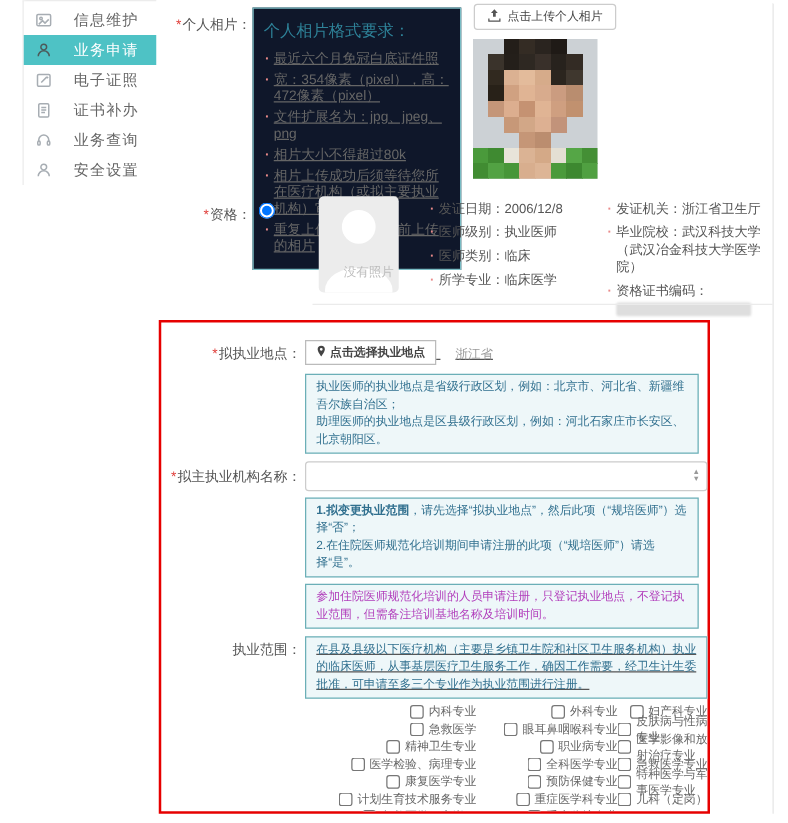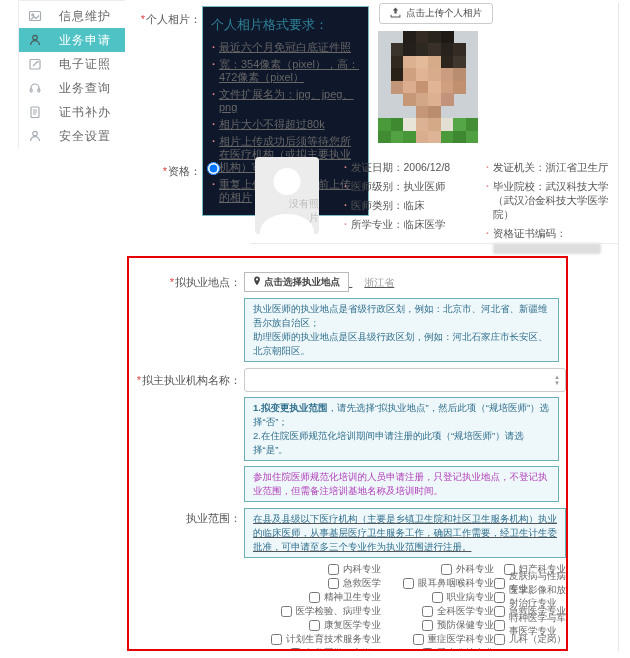--- a/index.html
+++ b/index.html
@@ -31,21 +31,21 @@
   .req-item::before { content:"·"; color:#e98a8a; position:absolute; left:1px; top:0; font-weight:bold; }
 
   .upload-btn { position:absolute; left:254px; top:3px; height:21px; border:1px solid #ccc; background:#fff; border-radius:3px; font-size:9.5px; color:#444; display:flex; align-items:center; gap:5px; padding:0 10px; cursor:pointer; font-family:inherit; }
   .photo { position:absolute; left:253px; top:31px; width:100px; height:112px; }
 
   .qual-label { position:absolute; left:0; top:164px; width:76px; }
   .qual-radio { position:absolute; left:82px; top:162px; width:13px; height:13px; }
   .placeholder { position:absolute; left:130px; top:157px; width:64px; height:77px; background:#ececec; border-radius:4px; overflow:hidden; }
   .ph-head { position:absolute; left:50%; top:11px; transform:translateX(-50%); width:27px; height:27px; border-radius:50%; background:#fff; }
   .ph-body { position:absolute; left:50%; bottom:-16px; transform:translateX(-50%); width:54px; height:36px; border-radius:50%; background:#fff; }
-  .ph-text { position:absolute; left:16px; right:0; bottom:9px; text-align:right; color:#bcbcbc; font-size:10px; z-index:2;padding-left:16px; }
+  .ph-text { position:absolute; left:4px; right:0; bottom:9px; text-align:left; color:#bcbcbc; font-size:10px; z-index:2;padding-left:16px; }
 
   .details { position:absolute; top:160px; font-size:10.5px; color:#555; }
   .dcol1 { left:218px; width:142px; }
   .dcol2 { left:360px; width:140px; }
   .ditem { line-height:14px; margin-bottom:5px; padding-left:8px; position:relative; }
   .ditem::before { content:"·"; color:#e98a8a; position:absolute; left:1px; font-weight:bold; }
   .redact { display:inline-block; width:108px; height:11px; background:#dedede; border-radius:2px; vertical-align:middle; filter:blur(1px); }
 
   .divider { position:absolute; left:125px; top:243px; width:368px; border-top:1px solid #ebebeb; }
 
@@ -112,35 +112,35 @@
             <svg viewBox="0 0 14 14" width="14" height="14">
               <rect x="2" y="2.5" width="10" height="9.5" rx="1"></rect>
               <path d="M5 9 L9.5 4.5 M9.5 4.5 L10.5 5.5"></path>
             </svg>
           </span>
         <span class="mlabel">电子证照</span>
       </div>
       <div class="mitem">
         <span class="micon">
             <svg viewBox="0 0 14 14" width="14" height="14">
+              <rect x="3" y="2" width="8" height="10.5" rx="1"></rect>
+              <path d="M5 5 H9 M5 7 H9 M5 9 H8"></path>
+            </svg>
+          </span>
+        <span class="mlabel">证书补办</span>
+      </div>
+      <div class="mitem">
+        <span class="micon">
+            <svg viewBox="0 0 14 14" width="14" height="14">
               <path d="M3 8.5 v-1.5 a4 4 0 0 1 8 0 v1.5"></path>
               <rect x="2.2" y="7.8" width="1.9" height="3.2" rx="0.9"></rect>
               <rect x="9.9" y="7.8" width="1.9" height="3.2" rx="0.9"></rect>
             </svg>
           </span>
         <span class="mlabel">业务查询</span>
-      </div>
-      <div class="mitem">
-        <span class="micon">
-            <svg viewBox="0 0 14 14" width="14" height="14">
-              <rect x="3" y="2" width="8" height="10.5" rx="1"></rect>
-              <path d="M5 5 H9 M5 7 H9 M5 9 H8"></path>
-            </svg>
-          </span>
-        <span class="mlabel">证书补办</span>
       </div>
       <div class="mitem">
         <span class="micon">
             <svg viewBox="0 0 14 14" width="14" height="14">
               <circle cx="7" cy="4.6" r="2.3"></circle>
               <path d="M2.6 12 a4.4 4.4 0 0 1 8.8 0"></path>
             </svg>
           </span>
         <span class="mlabel">安全设置</span>
       </div>

